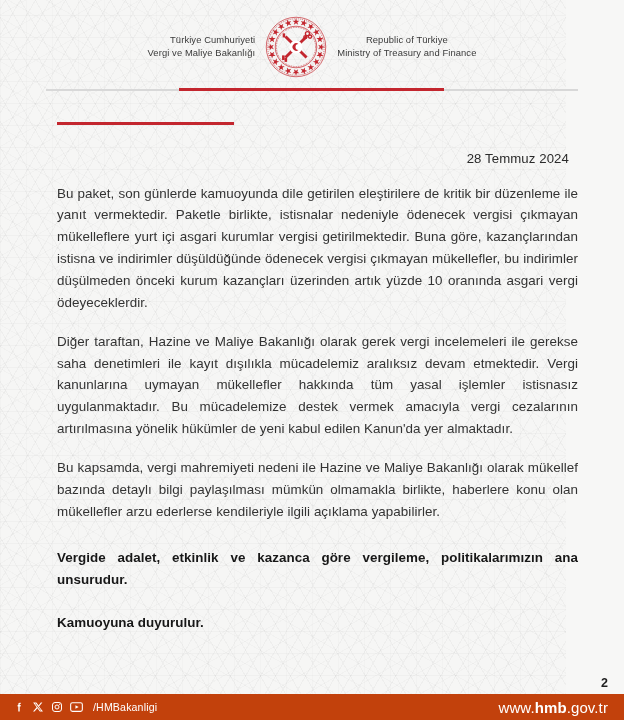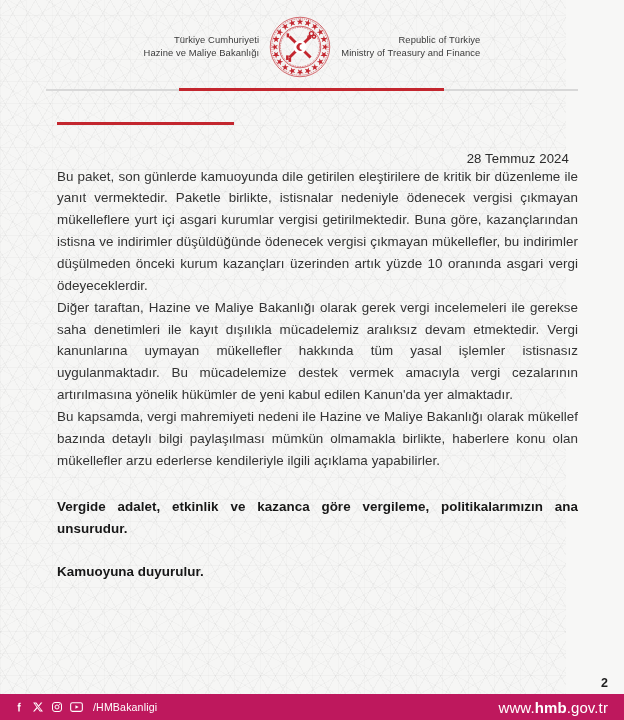--- a/index.html
+++ b/index.html
@@ -58,21 +58,21 @@
     justify-content: center;
     gap: 10px;
     padding-top: 22px;
     height: 72px;
   }
   .header-text {
     line-height: 1.35;
     color: #3a3a3a;
   }
   .header-text.left  { text-align: right; }
-  .header-text.right { text-align: right; }
+  .header-text.right { text-align: center; }
   .header-text div {
     font-size: 9.4px;
     letter-spacing: 0.1px;
     white-space: nowrap;
     font-family: "Liberation Sans", sans-serif;
   }
   .emblem {
     width: 62px;
     height: 62px;
     flex: 0 0 62px;
@@ -123,20 +123,21 @@
   }
   .doc-date {
     text-align: right;
     font-size: 13.2px;
     color: #2b2b2b;
     margin-top: 26px;
     margin-right: 9px;
     letter-spacing: 0.1px;
   }
   .para {
+    margin-top: 17px;
     font-size: 13.4px;
     line-height: 1.63;
     color: #333333;
     text-align: justify;
     text-justify: inter-word;
     letter-spacing: 0.05px;
   }
   .para.bold {
     font-weight: bold;
     color: #171717;
@@ -159,21 +160,21 @@
     color: #1e1e1e;
   }
 
   
   .footer {
     position: absolute;
     left: 0;
     bottom: 0;
     width: 624px;
     height: 26px;
-    background: #be185d;
+    background: #c2410c;
     display: flex;
     align-items: center;
     justify-content: space-between;
     padding: 0 16px 0 13px;
     margin-top: 38px;
   }
   .social {
     display: flex;
     align-items: center;
     gap: 7px;
@@ -198,21 +199,21 @@
 <div class="page">
   <div class="watermark"></div>
   <div class="watermark2"></div>
 
   <div class="content">
 
     <div class="header">
 
       <div class="header-text left">
         <div>Türkiye Cumhuriyeti</div>
-        <div>Hazine ve Maliye Bakanlığı</div>
+        <div>Vergi ve Maliye Bakanlığı</div>
       </div>
 
       <div class="emblem">
         <svg viewBox="0 0 100 100" width="62" height="62" aria-hidden="true">
           <g fill="none" stroke="#c3262e" stroke-width="1.1">
             <circle cx="50" cy="50" r="48"></circle>
             <circle cx="50" cy="50" r="45.5" stroke-dasharray="1.6 1.6"></circle>
             <circle cx="50" cy="50" r="33.5"></circle>
             <circle cx="50" cy="50" r="31.6" stroke-dasharray="1.4 1.4"></circle>
           </g>

